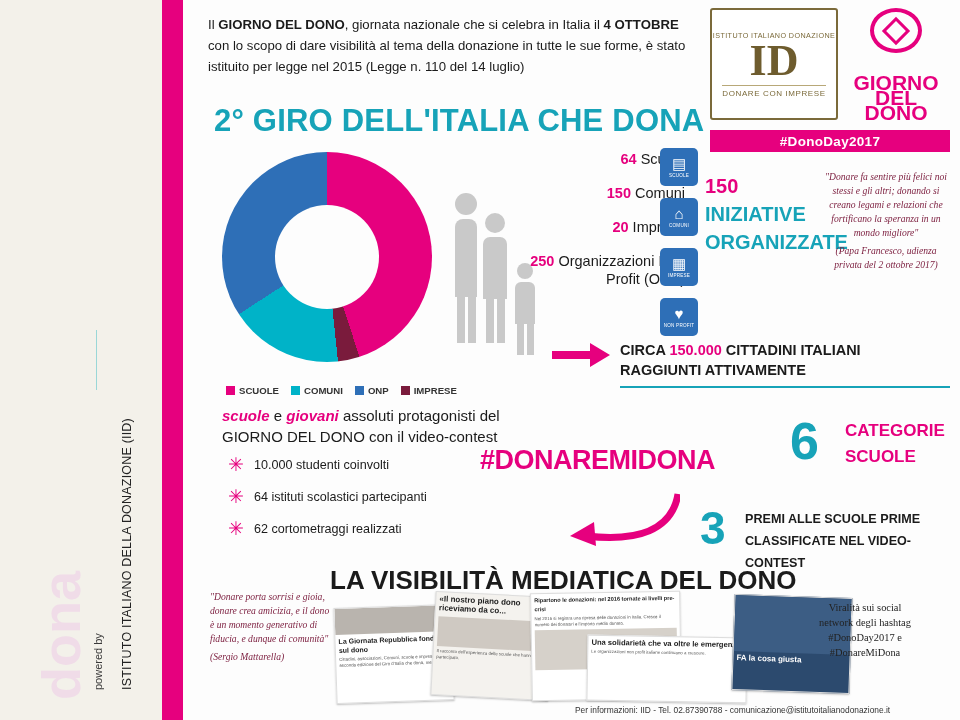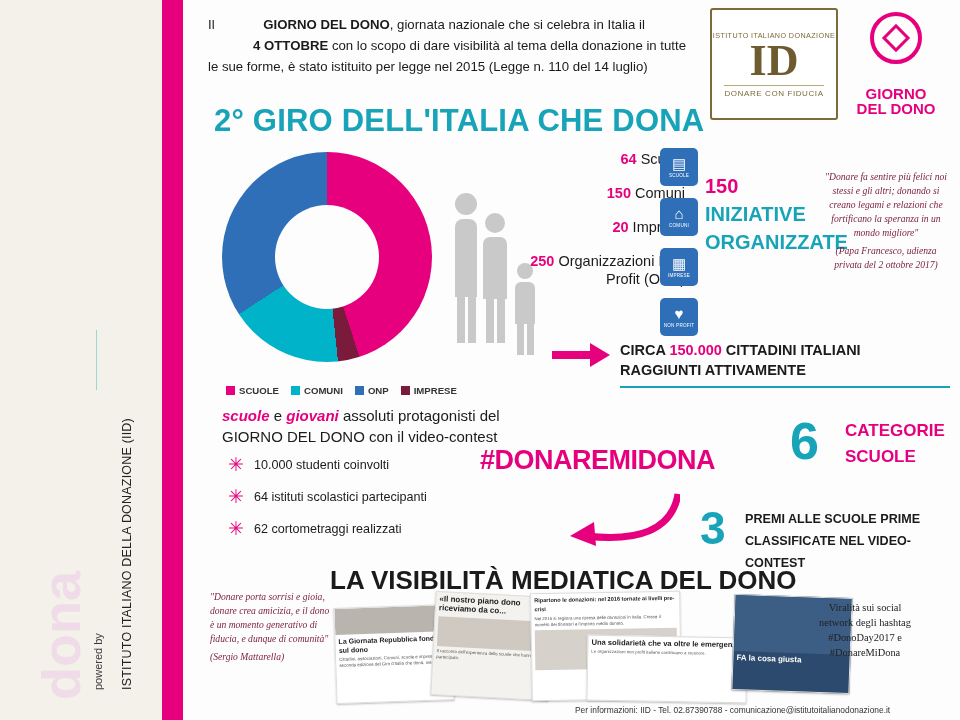--- a/index.html
+++ b/index.html
@@ -44,42 +44,42 @@
   .left-sep {
     position: absolute; left: 96px; bottom: 330px; width: 1px; height: 60px;
     background: #9ad7d7;
   }
 
   
   .intro {
     position: absolute; left: 208px; top: 14px; width: 490px;
     font-size: 13.2px; color: #1b1b1b; line-height: 21px;
   }
-  .intro b { font-weight: bold; margin-left: 45px; }
+  .intro b { font-weight: bold; }
 
   
   .logo-box {
     position: absolute; left: 710px; top: 8px; width: 240px; height: 120px;
     display: flex; gap: 6px;
   }
   .logo-id {
     width: 128px; height: 112px; border: 2px solid #7b6a3a; border-radius: 3px;
     display: flex; flex-direction: column; align-items: center; justify-content: center;
     background: #fff;
   }
   .logo-id .top { font-size: 7.2px; color: #7b6a3a; letter-spacing: .4px; }
   .logo-id .big { font-size: 44px; font-weight: bold; color: #6e5c2e; line-height: 42px; font-family: "Liberation Serif", serif; text-align: center;}
   .logo-id .bot { font-size: 8px; color: #7b6a3a; letter-spacing: .6px; border-top:1px solid #b8a878; padding-top:3px; margin-top:3px;}
   .logo-gdd { width: 104px; height: 112px; display: flex; flex-direction: column; align-items: center; justify-content: center; }
   .gdd-mark {
     width: 52px; height: 52px; border: 4px solid #e6007e; border-radius: 50%;
     display: flex; align-items: center; justify-content: center;
   }
   .gdd-mark i { display:block; width: 20px; height: 20px; border: 3px solid #e6007e; transform: rotate(45deg);}
-  .gdd-txt { font-size: 15px; font-weight: bold; color: #e6007e; line-height: 15px; text-align: center; margin-top: 22px;}
+  .gdd-txt { font-size: 21px; font-weight: bold; color: #e6007e; line-height: 15px; text-align: center; margin-top: 22px;}
   .hashtag-bar {
     position: absolute; left: 710px; top: 130px; width: 240px; height: 22px;
     background: #e6007e; color: #fff; font-size: 13.5px; font-weight: bold;
     display: flex; align-items: center; justify-content: center; letter-spacing: .3px;
   }
 
   
   .headline {
     position: absolute; left: 214px; top: 103px;
     font-size: 31px; font-weight: bold; color: #17a3b8; letter-spacing: .2px;
@@ -174,32 +174,33 @@
   <div class="pink-strip"></div>
 
   <div class="intro">
     <span>Il </span><b>GIORNO DEL DONO</b><span>, giornata nazionale che si celebra in Italia il </span><b>4 OTTOBRE</b><span> con lo scopo di dare visibilità al tema della donazione in tutte le sue forme</span><span>, è stato istituito per legge nel 2015 (Legge n. 110 del 14 luglio)</span>
   </div>
 
   <div class="logo-box">
     <div class="logo-id">
       <div class="top">ISTITUTO ITALIANO DONAZIONE</div>
       <div class="big">ID</div>
-      <div class="bot">DONARE CON FIDUCIA</div>
+      <div class="bot">DONARE CON IMPRESE</div>
     </div>
     <div class="logo-gdd">
       <div class="gdd-mark">
           <i></i>
         </div>
       <div class="gdd-txt">
         <span>GIORNO</span><br>
         <span>DEL DONO</span>
       </div>
     </div>
   </div>
+  <div class="hashtag-bar">#DonoDay2017</div>
 
   <div class="headline">2° GIRO DELL'ITALIA CHE DONA</div>
 
   <div class="donut-wrap">
     <div class="donut"></div>
   </div>
   <div class="legend">
     <span class="it">
         <span class="sw" style="background:#e6007e"></span>
         <span>SCUOLE</span>

